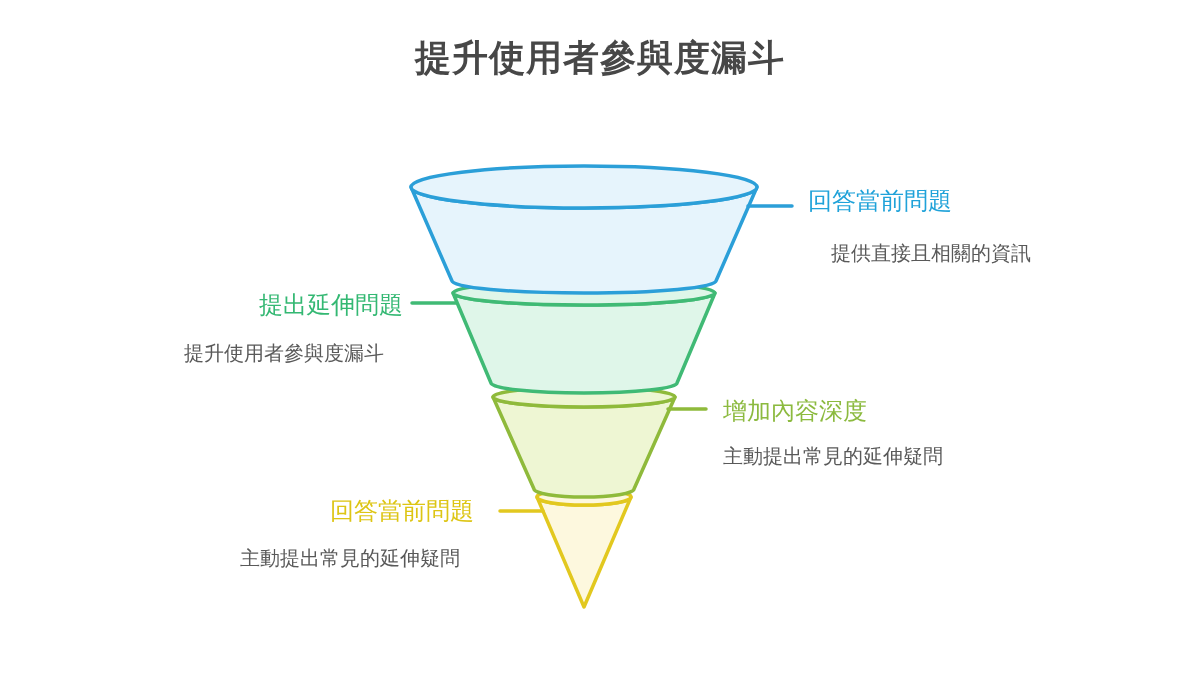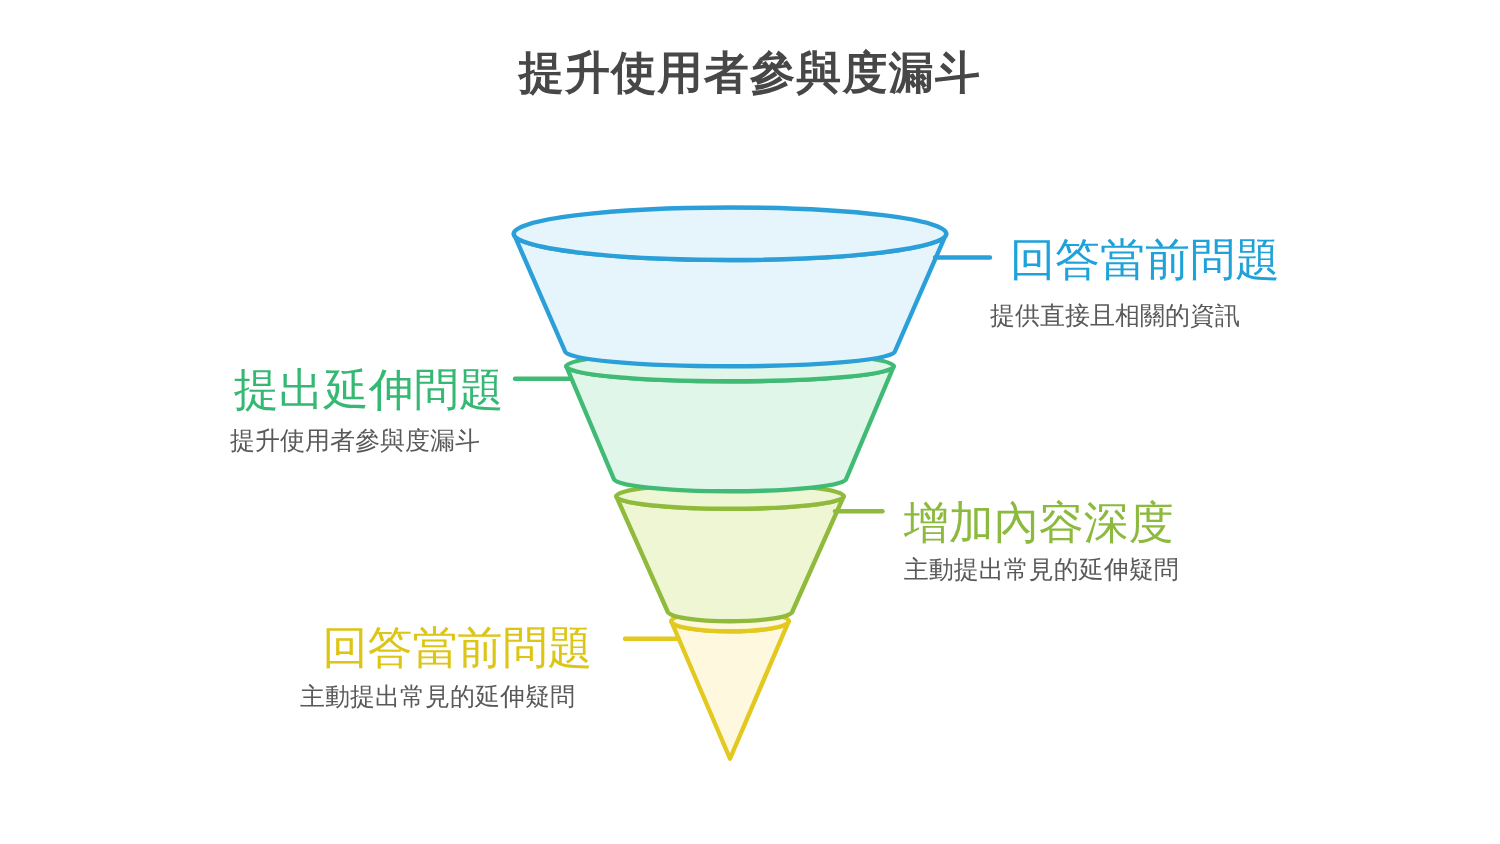--- a/index.html
+++ b/index.html
@@ -27,21 +27,21 @@
     letter-spacing: 1px;
     line-height: 1.1;
   }
   .funnel-svg {
     position: absolute;
     top: 0;
     left: 0;
   }
   .stage-label {
     position: absolute;
-    font-size: 36px;
+    font-size: 24px;
     font-weight: 400;
     line-height: 1.15;
     white-space: nowrap;
   }
   .stage-desc {
     position: absolute;
     font-size: 20px;
     font-weight: 400;
     line-height: 1.2;
     color: #595959;
@@ -76,21 +76,21 @@
     </g>
 
     <g stroke-width="3.5" stroke-linejoin="round" stroke-linecap="round">
       <path d="M 411,187 L 452,281 A 132 12 0 0 0 716,281 L 757,187 A 173 21 0 0 1 411,187 Z" fill="#E6F4FC" stroke="#2B9FD8"></path>
       <ellipse cx="584" cy="187" rx="173" ry="21" fill="#E6F4FC" stroke="#2B9FD8"></ellipse>
       <path fill="none" d="M 748,206 L 792,206" stroke="#2B9FD8"></path>
     </g>
   </svg>
 
   <div class="stage-label" style="left: 808px; top: 187px; color: rgb(31, 162, 217);">回答當前問題</div>
-  <div class="stage-desc" style="left:792px; top:241px;">提供直接且相關的資訊</div>
+  <div class="stage-desc" style="left:831px; top:241px;">提供直接且相關的資訊</div>
 
   <div class="stage-label" style="right: 797px; top: 291px; color: rgb(52, 184, 115);">提出延伸問題</div>
   <div class="stage-desc" style="right:816px; top:341px;">提升使用者參與度漏斗</div>
 
   <div class="stage-label" style="left: 723px; top: 397px; color: rgb(140, 186, 63);">增加內容深度</div>
   <div class="stage-desc" style="left:723px; top:444px;">主動提出常見的延伸疑問</div>
 
   <div class="stage-label" style="right: 726px; top: 497px; color: rgb(221, 197, 20);">回答當前問題</div>
   <div class="stage-desc" style="right:740px; top:546px;">主動提出常見的延伸疑問</div>
 

